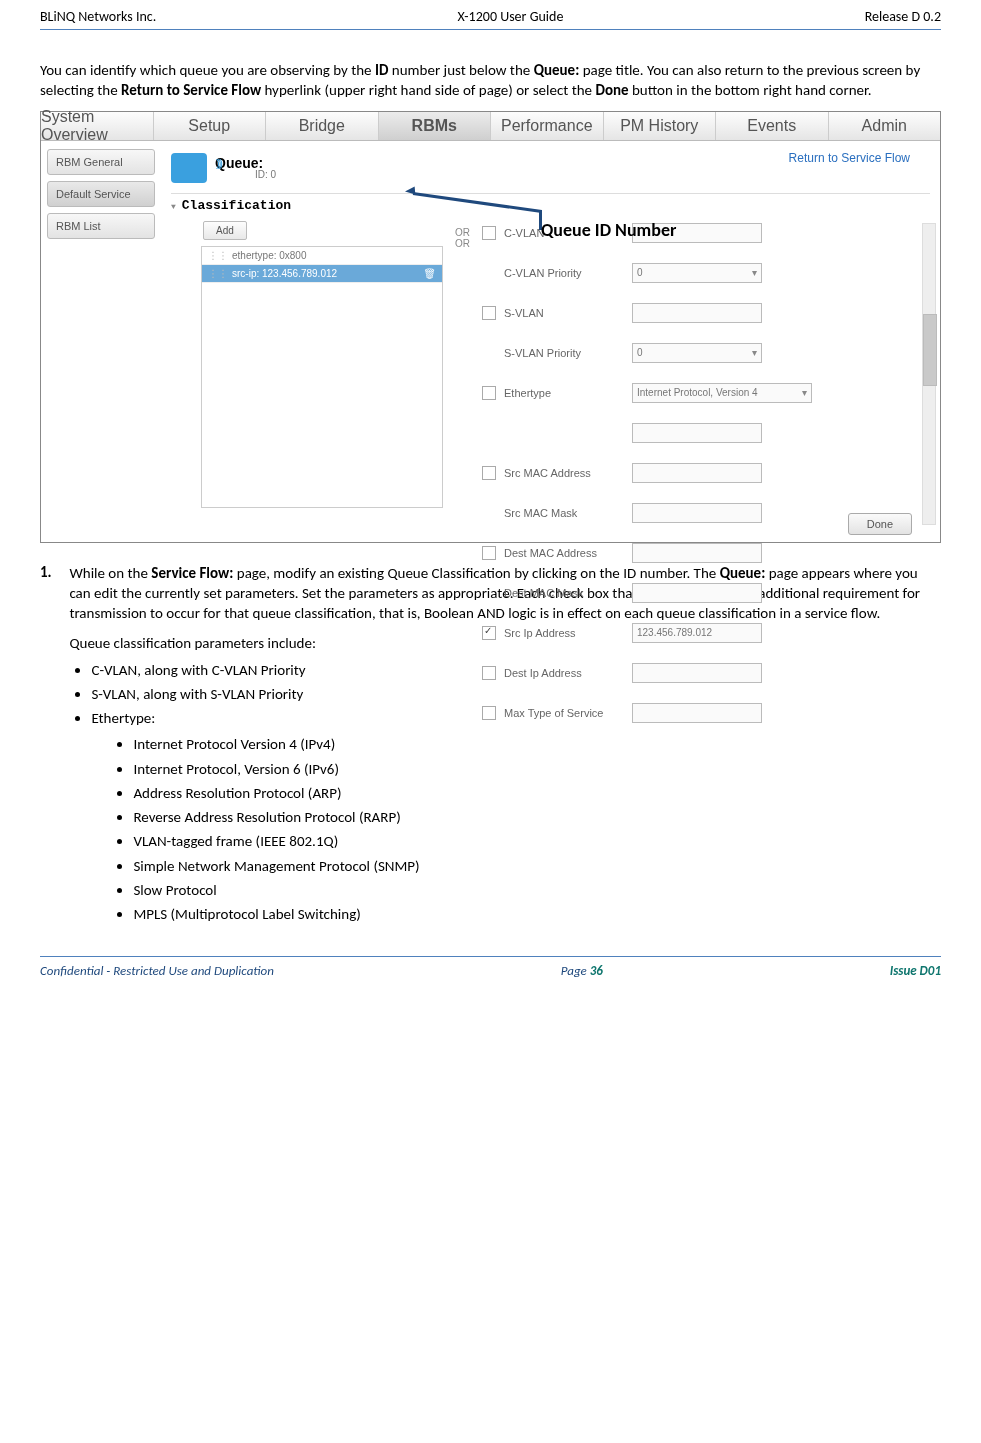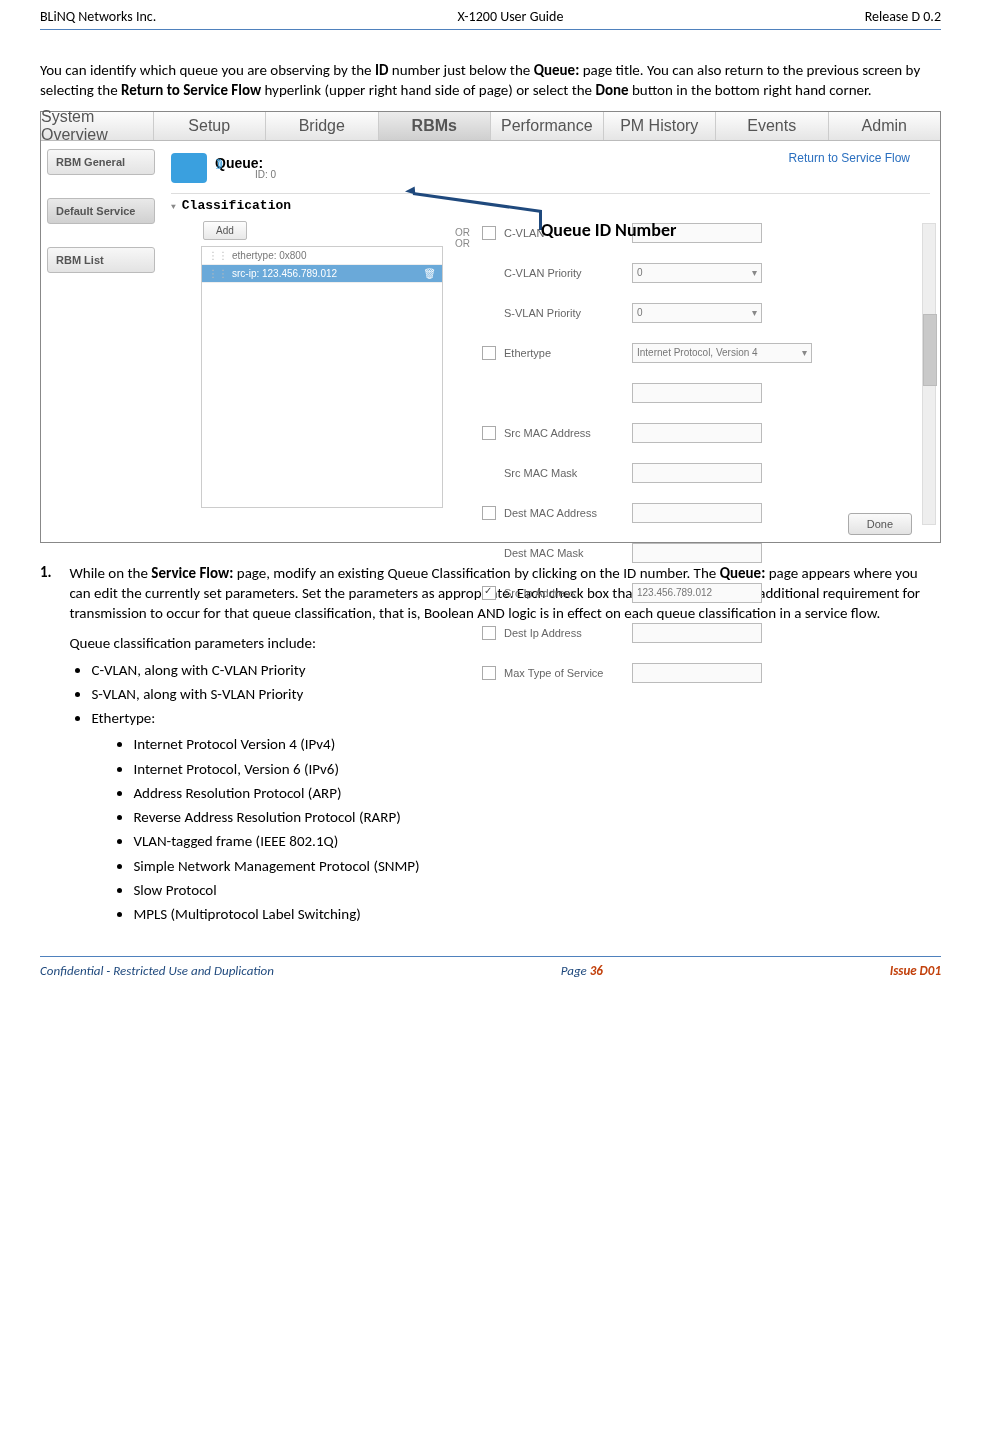--- a/index.html
+++ b/index.html
@@ -62,22 +62,21 @@
     padding: 8px 6px;
     box-sizing: border-box;
   }
   .side-btn {
     background: linear-gradient(#f7f7f7,#e3e3e3);
     border: 1px solid #bbb;
     border-radius: 3px;
     font-size: 11px;
     color: #555;
     padding: 6px 8px;
-    margin-bottom: 23px;
-    font-weight: bold;
+    margin-bottom: 6px;
   }
   .side-btn.active { background: linear-gradient(#e9e9e9,#d0d0d0); }
   .main-area {
     flex: 1;
     position: relative;
     padding: 6px 10px;
   }
   .queue-header {
     display: flex;
     align-items: center;
@@ -249,21 +248,21 @@
   .footer {
     display: flex;
     justify-content: space-between;
     color: #1f497d;
     font-size: 13px;
     border-top: 1px solid #4f81bd;
     padding: 6px 0 20px;
     margin-top: 28px;
     font-style: italic;
   }
-  .footer .pg b, .footer .issue { color: #c2410c; font-weight: bold;}
+  .footer .pg b, .footer .issue { color: #0f766e; font-weight: bold;}
 </style>
 </head>
 <body>
 
 <div class="top-bar">
   <span>BLiNQ Networks Inc.</span>
   <span>X-1200 User Guide</span>
   <span>Release D 0.2</span>
 </div>
 
@@ -322,20 +321,25 @@
               <span class="cb"></span>
               <span class="lbl">C-VLAN</span>
               <span class="inp"></span>
             </div>
             <div class="field-row">
               <span style="width:14px;display:inline-block;"></span>
               <span class="lbl">C-VLAN Priority</span>
               <span class="inp dd">0</span>
             </div>
             <div class="field-row">
+              <span class="cb"></span>
+              <span class="lbl">S-VLAN</span>
+              <span class="inp"></span>
+            </div>
+            <div class="field-row">
               <span style="width:14px;display:inline-block;"></span>
               <span class="lbl">S-VLAN Priority</span>
               <span class="inp dd">0</span>
             </div>
             <div class="field-row">
               <span class="cb"></span>
               <span class="lbl">Ethertype</span>
               <span class="inp dd wide">Internet Protocol, Version 4</span>
             </div>
             <div class="field-row">

